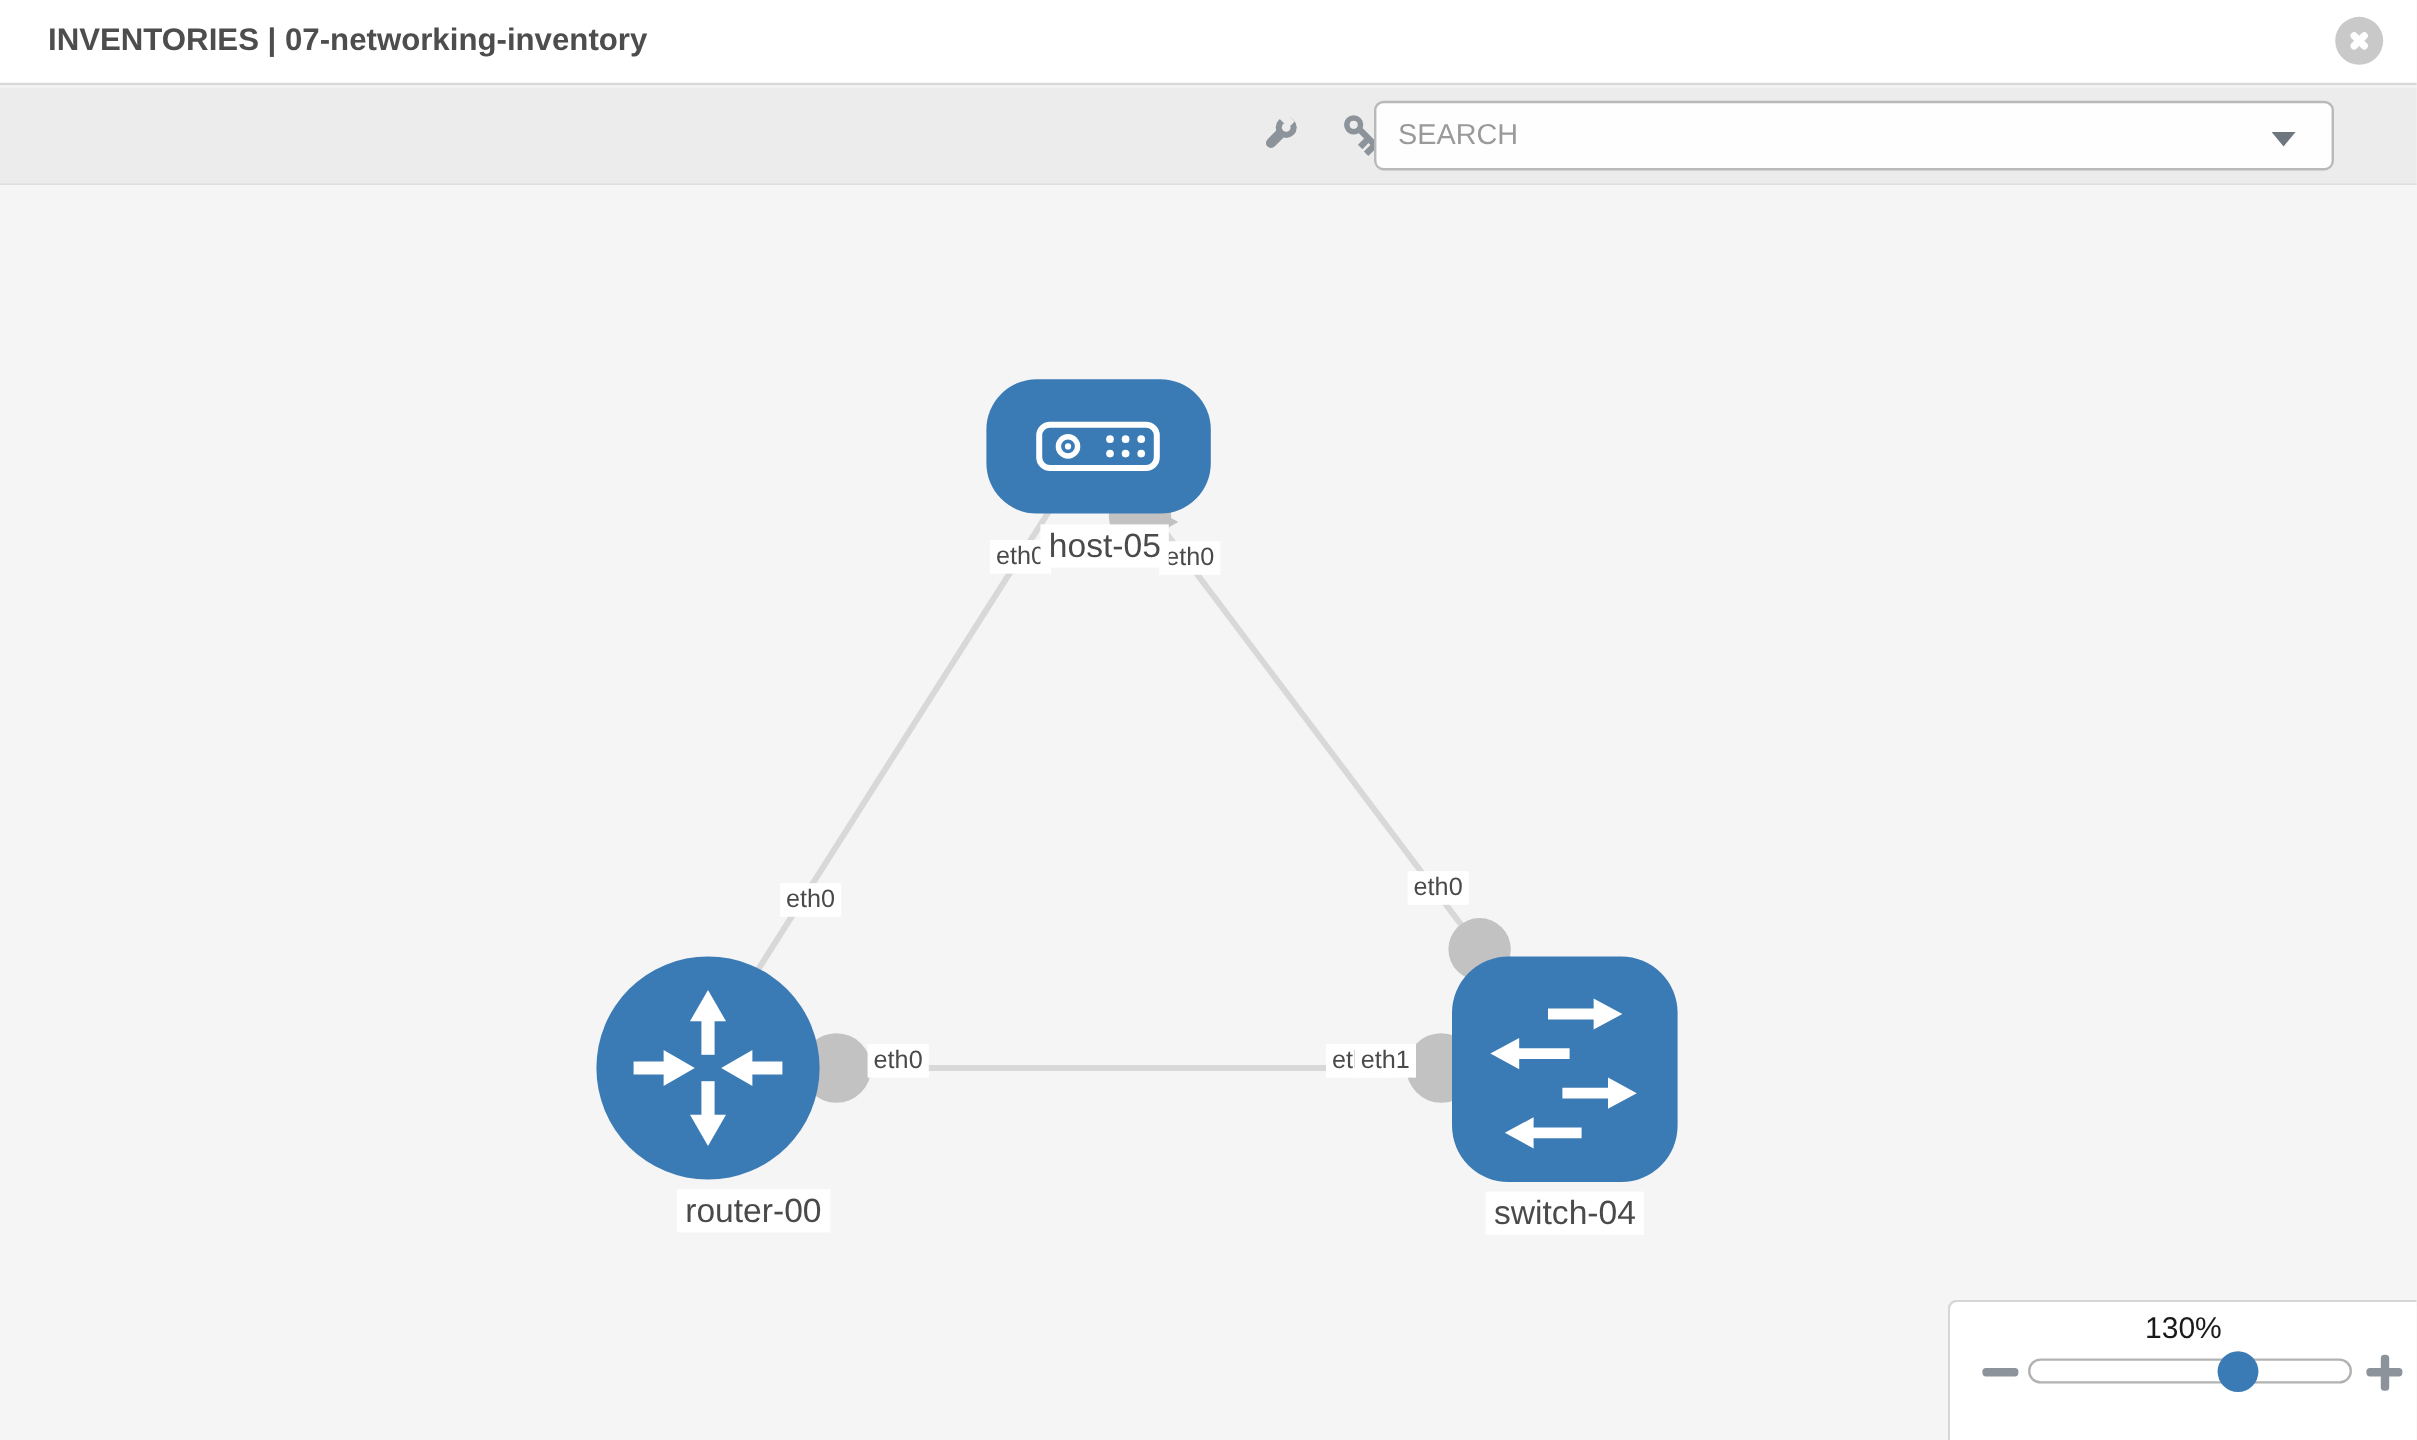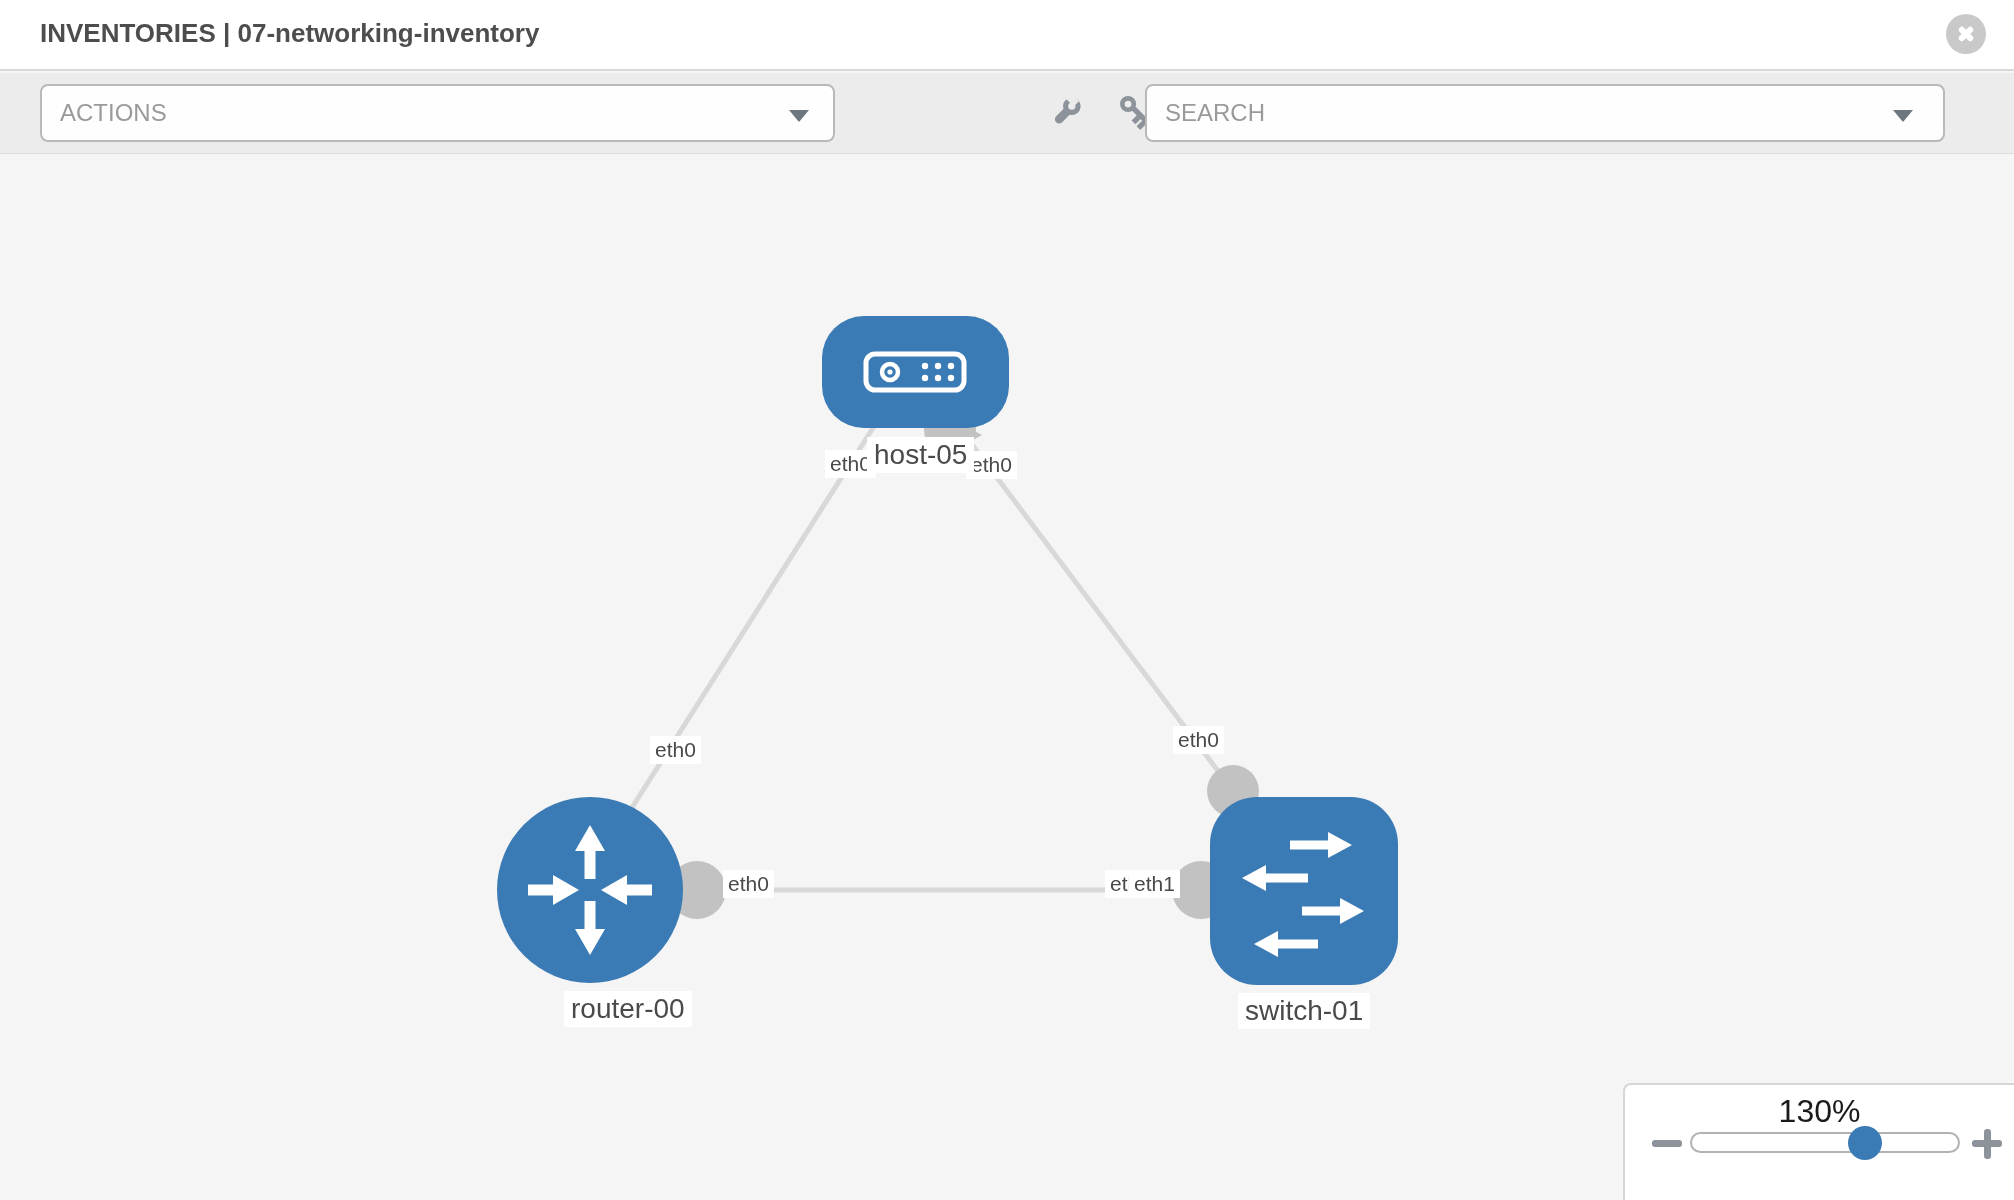--- a/index.html
+++ b/index.html
@@ -34,21 +34,21 @@
   #actions .caret { right:24px; }
   #search  { left:1127px; width:800px;margin-left:18px; }
   #search .caret { right:30px; }
   .iconbtn { position:absolute; top:12px; width:52px; height:56px; background:none; border:none; cursor:pointer; }
   #wrenchbtn { left:1040px; }
   #keybtn    { left:1110px; }
 
   
   .zoom { position:absolute; left:1623px; top:1083px; width:391px; height:117px; background:#ffffff;
           border-left:2px solid #d6d6d6; border-top:2px solid #d6d6d6; border-top-left-radius:8px; z-index:4; }
-  .zoom .val { position:absolute; top:8px; width:100%; text-align:center; font-size:32px; color:#1a1a1a; }
+  .zoom .val { position:absolute; top:8px; width:100%; text-align:center; font-size:25px; color:#1a1a1a; }
   .zbar { position:absolute; background:#8d939a; border-radius:3px; display:block; }
   .zctl { position:absolute; width:44px; height:44px; top:37px; cursor:pointer; }
   #zoomout { left:20px; }
   #zoomin  { left:340px; }
   .track { position:absolute; left:65px; top:47px; width:270px; height:21px; background:#fff;
            border:2px solid #b2b2b2; border-radius:11px; cursor:pointer; }
   .knob { position:absolute; left:156px; top:-8px; width:34px; height:34px; border-radius:50%;
           background:#3b7bb5; cursor:grab; }
 </style>
 </head>
@@ -121,21 +121,21 @@
   <div class="lbl eth" style="left:825px; top:450px;">eth0</div>
   <div class="lbl eth" style="left:966px; top:451px;">eth0</div>
   <div class="lbl eth" style="left:650px; top:736px;">eth0</div>
   <div class="lbl eth" style="left:1173px; top:726px;">eth0</div>
   <div class="lbl eth" style="left:723px; top:870px;">eth0</div>
   <div class="lbl eth" style="left:1105px; top:870px;">eth1</div>
   <div class="lbl eth" style="left:1129px; top:870px;">eth1</div>
 
   <div class="lbl nodename" style="left:867px; top:437px;">host-05</div>
   <div class="lbl nodename" style="left:527px; top:991px;margin-left:37px;">router-00</div>
-  <div class="lbl nodename" style="left:1238px; top:993px;">switch-01</div>
+  <div class="lbl nodename" style="left:1238px; top:993px;">switch-04</div>
 
   <div class="zoom">
     <div class="val">130%</div>
     <div class="zctl" id="zoomout">
       <span class="zbar" style="left:7px; top:18px; width:30px; height:7px;"></span>
     </div>
     <div class="track">
       <div class="knob"></div>
     </div>
     <div class="zctl" id="zoomin">
@@ -147,24 +147,20 @@
 
 <header class="hdr">
   <h1>INVENTORIES | 07-networking-inventory</h1>
   <button class="close-btn">
     <span class="close-x x1"></span>
     <span class="close-x x2"></span>
   </button>
 </header>
 
 <div class="tbar">
-  <div class="sel" id="actions">
-    <span>ACTIONS</span>
-    <span class="caret"></span>
-  </div>
 
   <button class="iconbtn" id="wrenchbtn">
     <svg width="36" height="36" viewBox="0 0 34 34">
       <defs>
         <mask id="wm">
           <rect width="34" height="34" fill="#fff"></rect>
           <circle cx="22.5" cy="11.5" r="3.4" fill="#000"></circle>
           <rect x="19" y="-2" width="7" height="13" fill="#000" transform="rotate(-45 22.5 5)"></rect>
         </mask>
       </defs>

